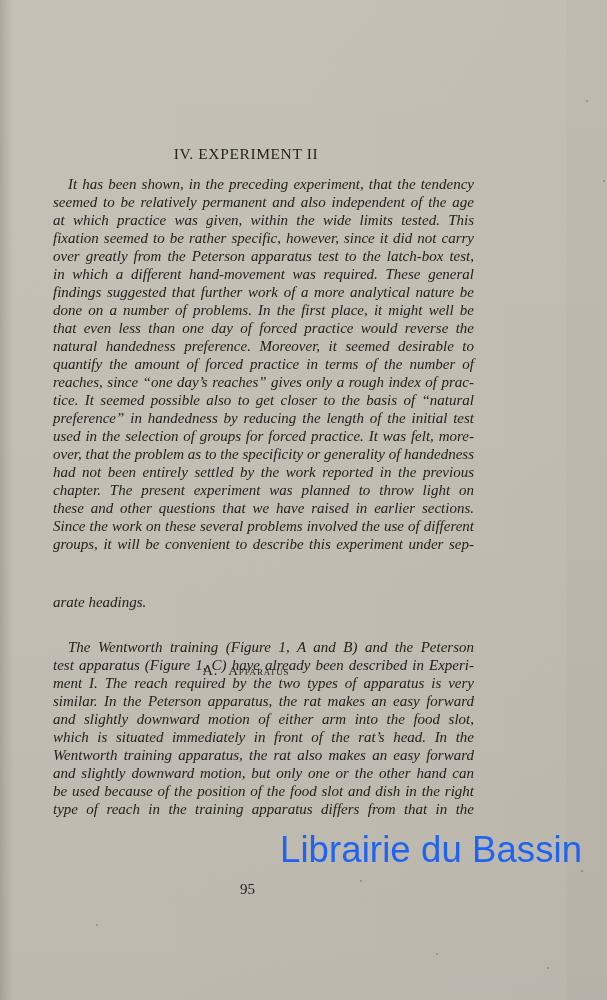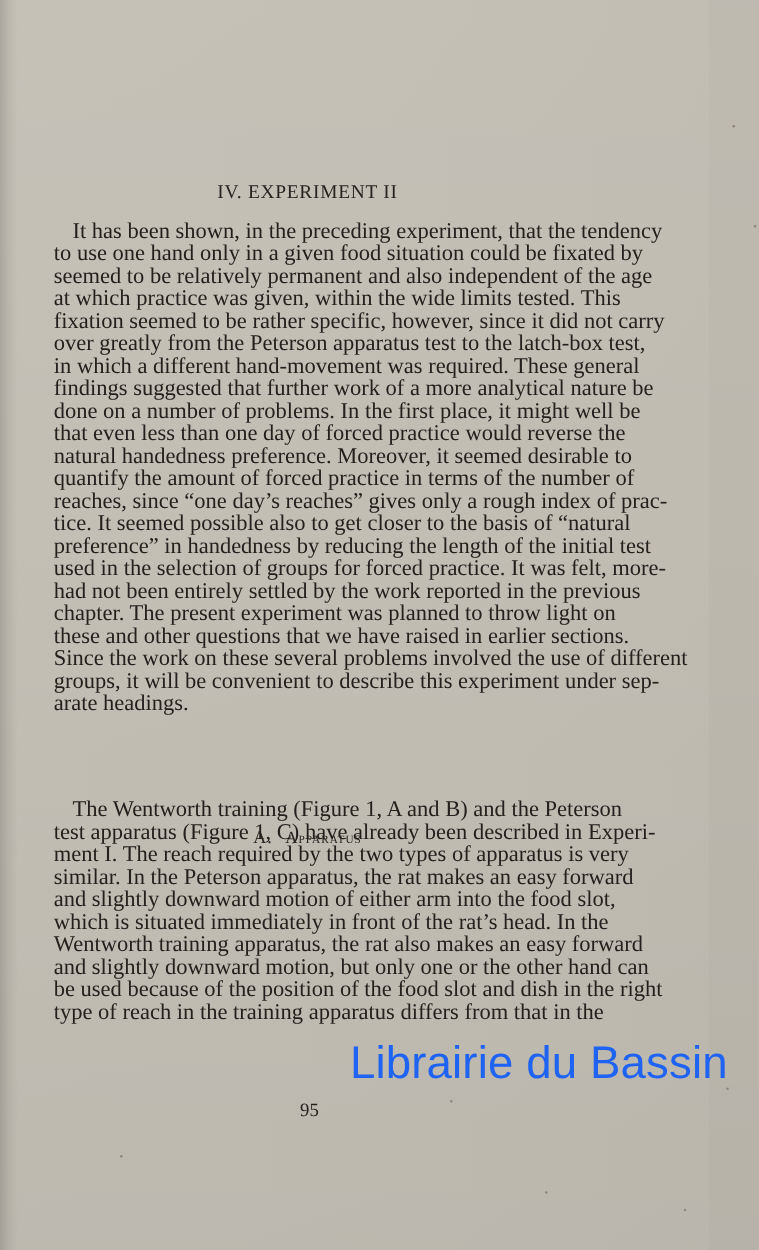--- a/index.html
+++ b/index.html
@@ -18,28 +18,29 @@
       background: linear-gradient(180deg, rgba(255,255,255,0.03) 0%, rgba(0,0,0,0) 40%, rgba(0,0,0,0.03) 100%);
     }
     .heading {
       position: absolute; left: 0; width: 492px; top: 145px;
       text-align: center;
       font-family: "Liberation Serif", "DejaVu Serif", serif;
       font-size: 15.5px; letter-spacing: 0.6px;
       color: #262320;
     }
     .text {
-      position: absolute; left: 43px; width: 421px;
+      position: absolute; left: 53px; width: 421px;
       font-family: "Liberation Serif", "DejaVu Serif", serif;
-      font-size: 18px; line-height: 18px;
+      font-size: 15px; line-height: 18px;
       color: #23201d;
       text-align: justify;
+      font-style: italic;
     }
     .line { display: block; height: 18px; white-space: nowrap; text-align: justify; text-align-last: justify; }
-    .line.last { text-align-last: left; }
+    .line.last { text-align-last: left; margin-top: 40px; }
     .line.indent { padding-left: 15px; }
     .subheading {
       position: absolute; left: 0; width: 492px; top: 614px;
       text-align: center;
       font-family: "Liberation Serif", "DejaVu Serif", serif;
       font-size: 13.5px; letter-spacing: 0.8px;
       color: #262320;
       font-variant: small-caps;
       margin-top: 48px;
     }
@@ -68,35 +69,35 @@
   <span class="speck" style="left:96px;top:924px;"></span>
   <span class="speck" style="left:360px;top:880px;"></span>
   <span class="speck" style="left:436px;top:953px;"></span>
   <span class="speck" style="left:547px;top:967px;"></span>
   <span class="speck" style="left:581px;top:870px;"></span>
 
   <div class="heading">IV.  EXPERIMENT II</div>
 
   <div class="text" style="top:175px;">
     <span class="line indent">It has been shown, in the preceding experiment, that the tendency</span>
-    <span class="line">to use one hand only in a given food situation could be fixated by</span>
     <span class="line">seemed to be relatively permanent and also independent of the age</span>
     <span class="line">at which practice was given, within the wide limits tested. This</span>
     <span class="line">fixation seemed to be rather specific, however, since it did not carry</span>
     <span class="line">over greatly from the Peterson apparatus test to the latch-box test,</span>
     <span class="line">in which a different hand-movement was required. These general</span>
     <span class="line">findings suggested that further work of a more analytical nature be</span>
     <span class="line">done on a number of problems. In the first place, it might well be</span>
     <span class="line">that even less than one day of forced practice would reverse the</span>
     <span class="line">natural handedness preference. Moreover, it seemed desirable to</span>
     <span class="line">quantify the amount of forced practice in terms of the number of</span>
     <span class="line">reaches, since “one day’s reaches” gives only a rough index of prac-</span>
     <span class="line">tice. It seemed possible also to get closer to the basis of “natural</span>
     <span class="line">preference” in handedness by reducing the length of the initial test</span>
     <span class="line">used in the selection of groups for forced practice. It was felt, more-</span>
+    <span class="line">over, that the problem as to the specificity or generality of handedness</span>
     <span class="line">had not been entirely settled by the work reported in the previous</span>
     <span class="line">chapter. The present experiment was planned to throw light on</span>
     <span class="line">these and other questions that we have raised in earlier sections.</span>
     <span class="line">Since the work on these several problems involved the use of different</span>
     <span class="line">groups, it will be convenient to describe this experiment under sep-</span>
     <span class="line last">arate headings.</span>
   </div>
 
   <div class="subheading">
     <span class="num">A.</span><span>Apparatus</span>

